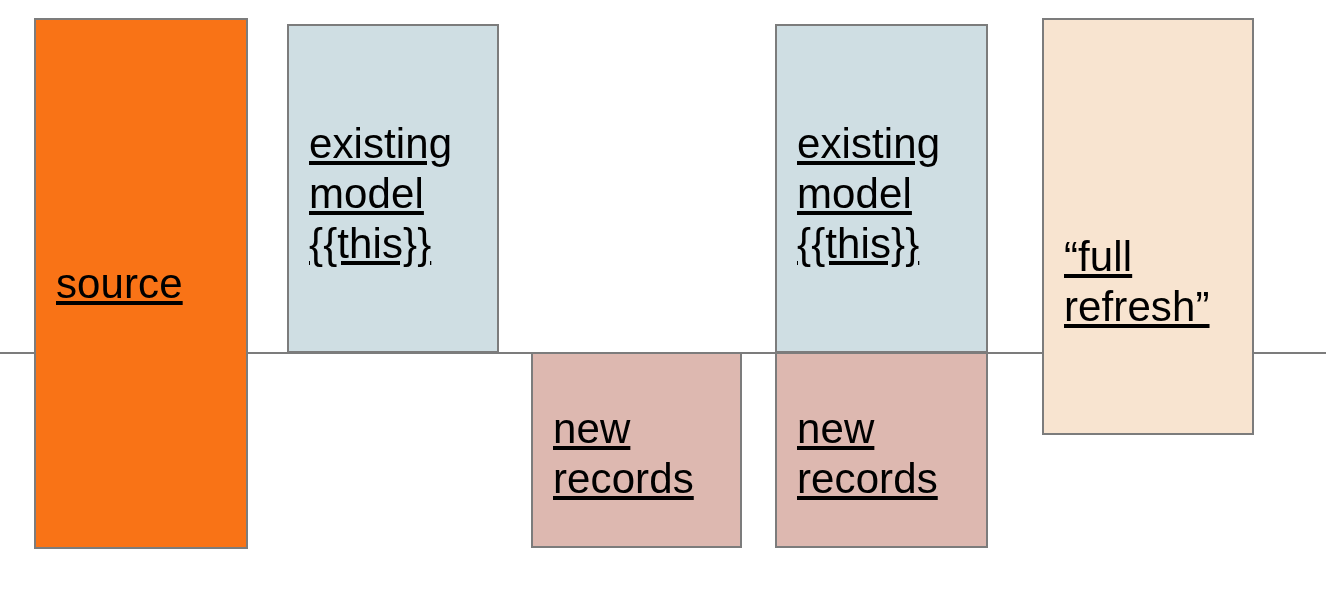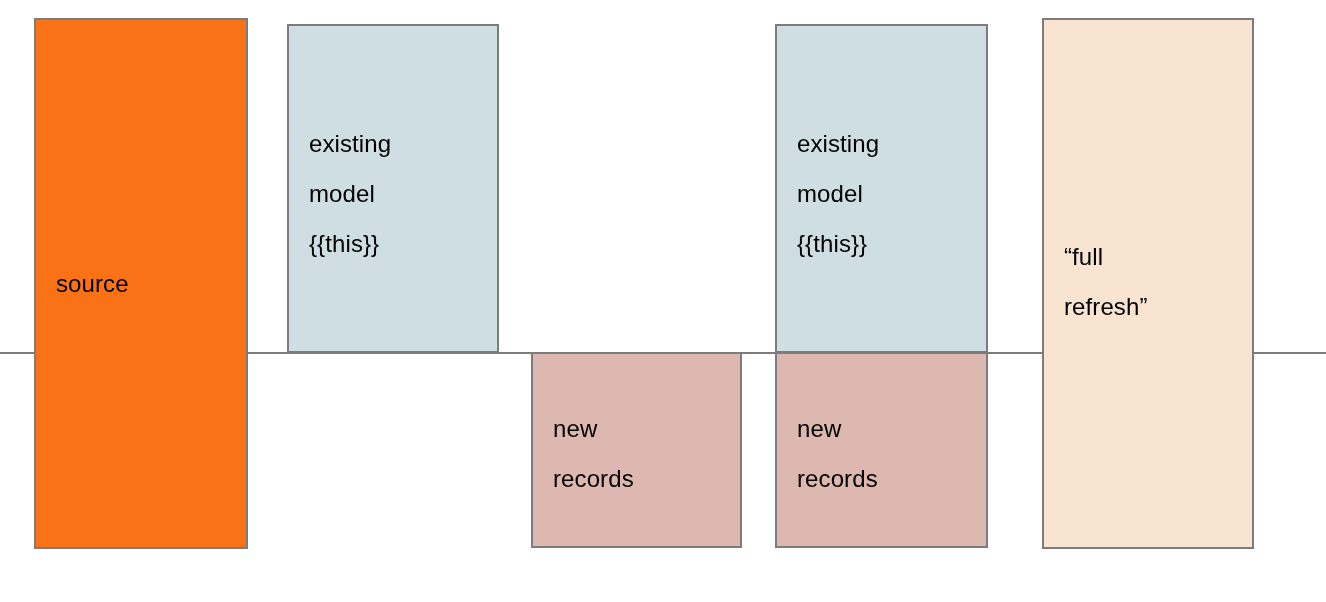--- a/index.html
+++ b/index.html
@@ -34,25 +34,26 @@
     position: absolute;
     box-sizing: border-box;
     border: 2px solid #7c7c7c;
     z-index: 2;
     display: flex;
     flex-direction: column;
     padding-left: 20px;
     padding-right: 12px;
   }
   .box .label {
-    font-size: 24px;
+    font-size: 42px;
     line-height: 50px;
     color: #000000;
     white-space: pre-line;
     letter-spacing: 0.1px;
+    text-decoration: underline;
   }
   
   .box.text-middle { justify-content: center; }
   .box.text-top    { justify-content: flex-start; }
 
   
   #box-source {
     left: 34px;  top: 18px;
     width: 214px; height: 531px;
     background: #dde8d4;
@@ -82,21 +83,21 @@
 
   #box-new-records-2 {
     left: 775px; top: 352px;
     width: 213px; height: 196px;
     background: #ddb8b0;
   }
   #box-new-records-2 .label { margin-top: 50px; }
 
   #box-full-refresh {
     left: 1042px; top: 18px;
-    width: 212px; height: 531px;
+    width: 212px; height: 417px;
     background: #f8e4d0;
   }
   #box-full-refresh .label { margin-top: 212px; }
 </style>
 </head>
 <body>
 
 <div id="canvas" style="background: rgb(255, 255, 255);">
 
   <div class="baseline" style="background: rgb(124, 124, 124);"></div>

